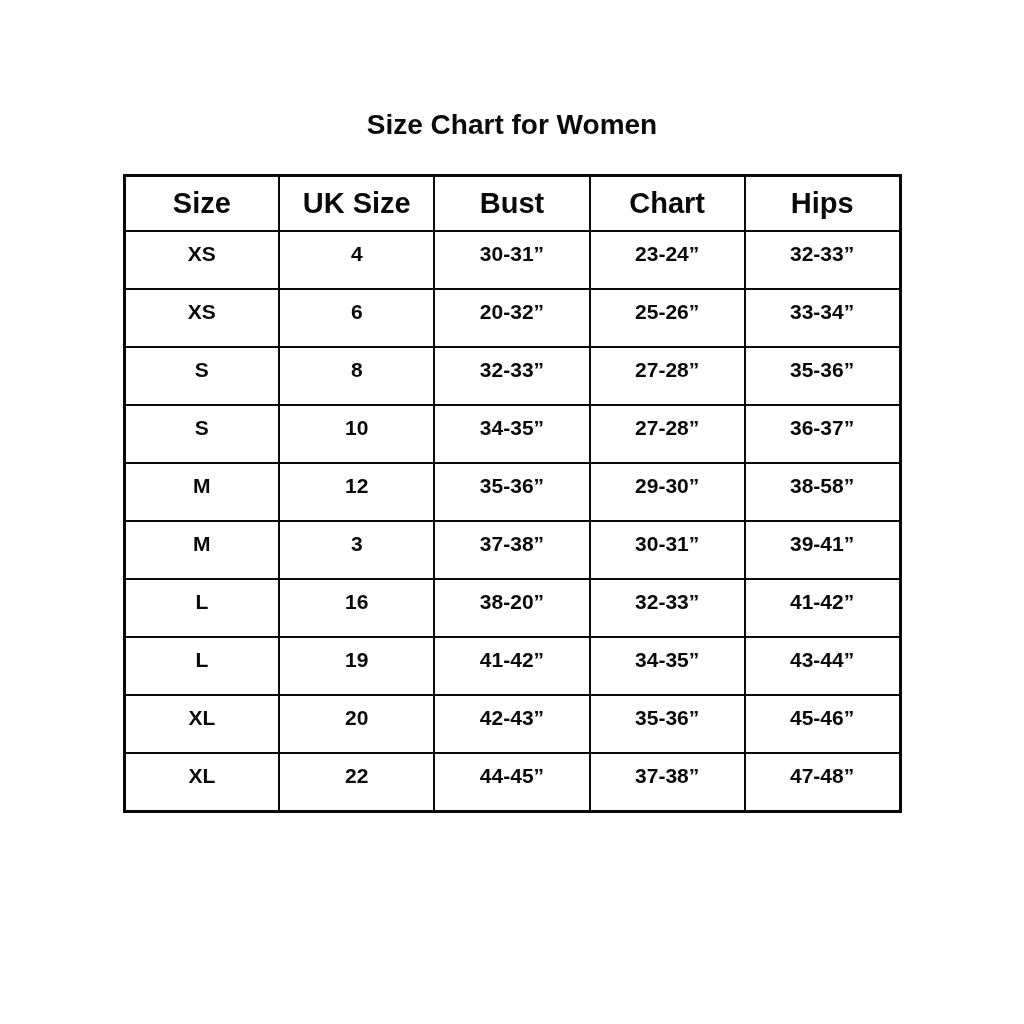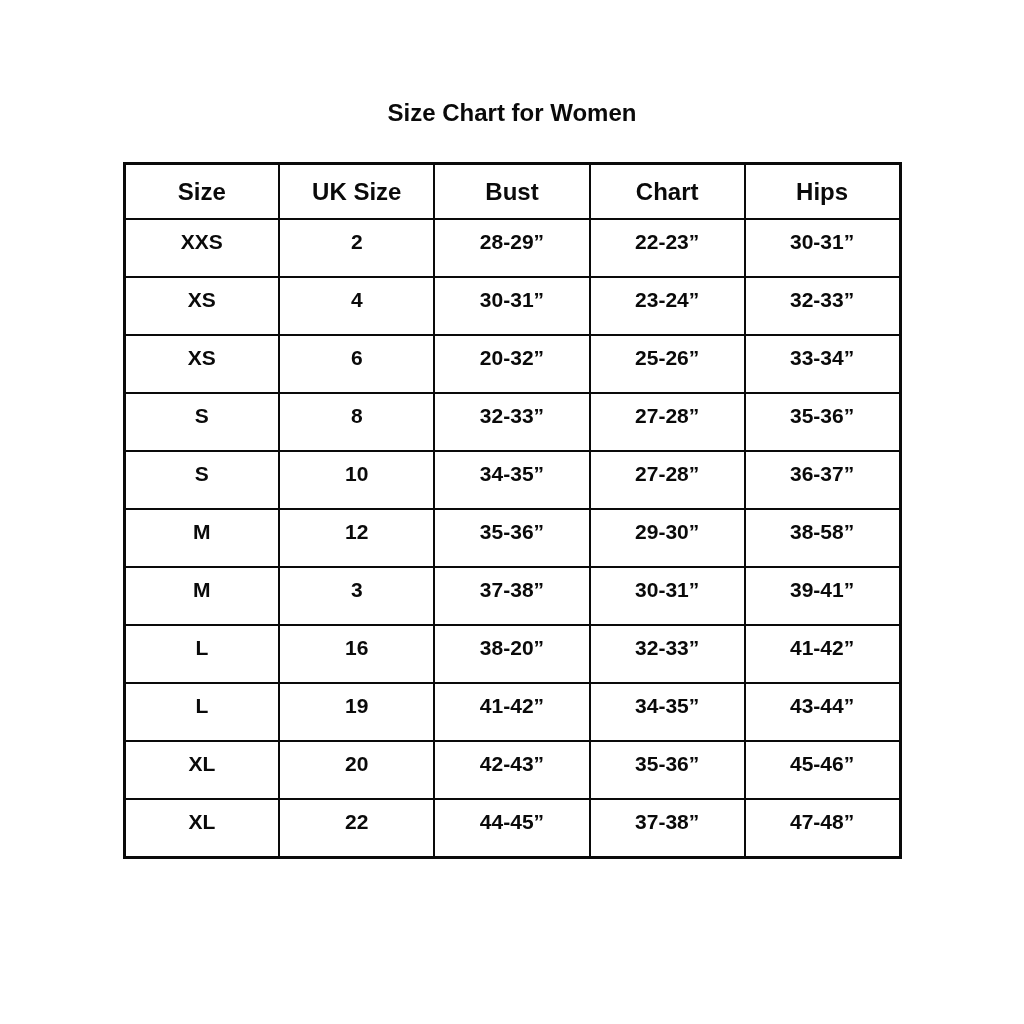--- a/index.html
+++ b/index.html
@@ -12,24 +12,24 @@
     color: #0a0a0a;
     overflow: hidden;
   }
   .page {
     width: 1024px;
     height: 1024px;
     background: #ffffff;
     position: relative;
   }
   .chart-title {
-    margin: 0;
+    margin: 12px;
     padding-top: 99px;
     text-align: center;
-    font-size: 24px;
+    font-size: 28px;
     line-height: 28px;
     font-weight: bold;
     letter-spacing: 0px;
     color: #0a0a0a;
   }
   table.size-chart {
     border-collapse: collapse;
     table-layout: fixed;
     width: 779px;
     margin: 35px auto 0 auto;
@@ -41,21 +41,21 @@
     border: 2px solid #0a0a0a;
     text-align: center;
     vertical-align: middle;
     font-weight: bold;
     background: #ffffff;
     overflow: hidden;
     white-space: nowrap;
   }
   table.size-chart th {
     height: 53px;
-    font-size: 24px;
+    font-size: 29px;
     padding: 0;
   }
   table.size-chart td {
     height: 44px;
     font-size: 21px;
     padding: 0 0 12px 0;
   }
 </style>
 </head>
 <body>
@@ -67,27 +67,20 @@
     <thead>
       <tr>
           <th>Size</th>
           <th>UK Size</th>
           <th>Bust</th>
           <th>Chart</th>
           <th>Hips</th>
         </tr>
     </thead>
     <tbody>
-        <tr>
-          <td>XXS</td>
-          <td>2</td>
-          <td>28-29”</td>
-          <td>22-23”</td>
-          <td>30-31”</td>
-        </tr>
         <tr>
           <td>XS</td>
           <td>4</td>
           <td>30-31”</td>
           <td>23-24”</td>
           <td>32-33”</td>
         </tr>
         <tr>
           <td>XS</td>
           <td>6</td>

